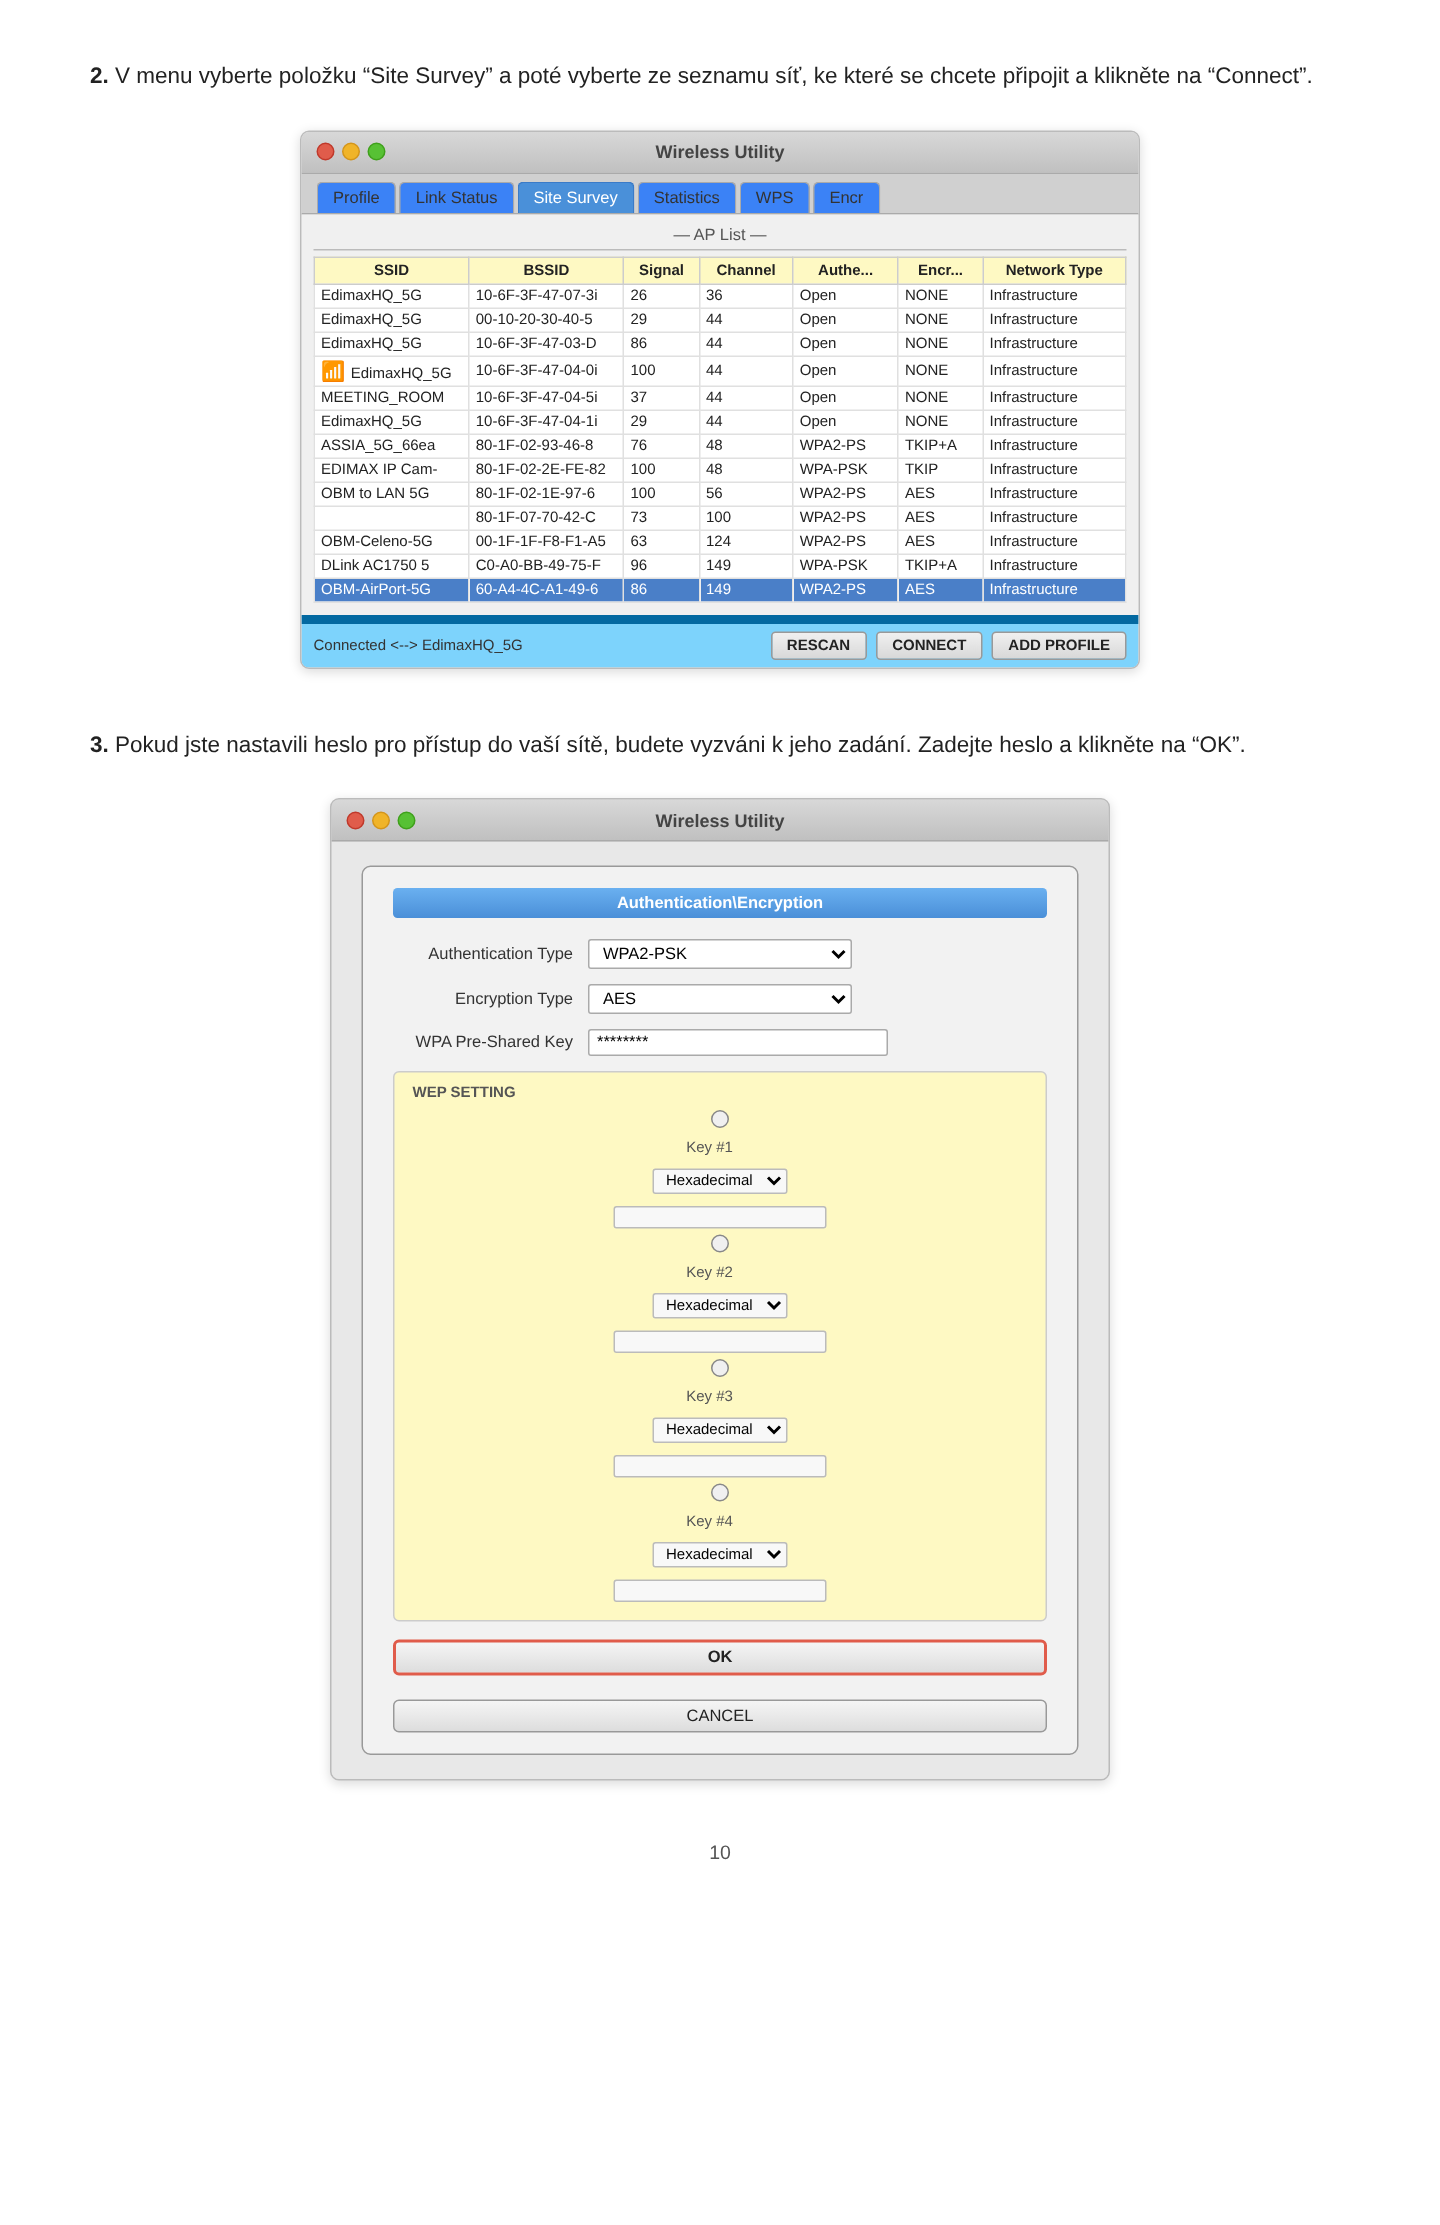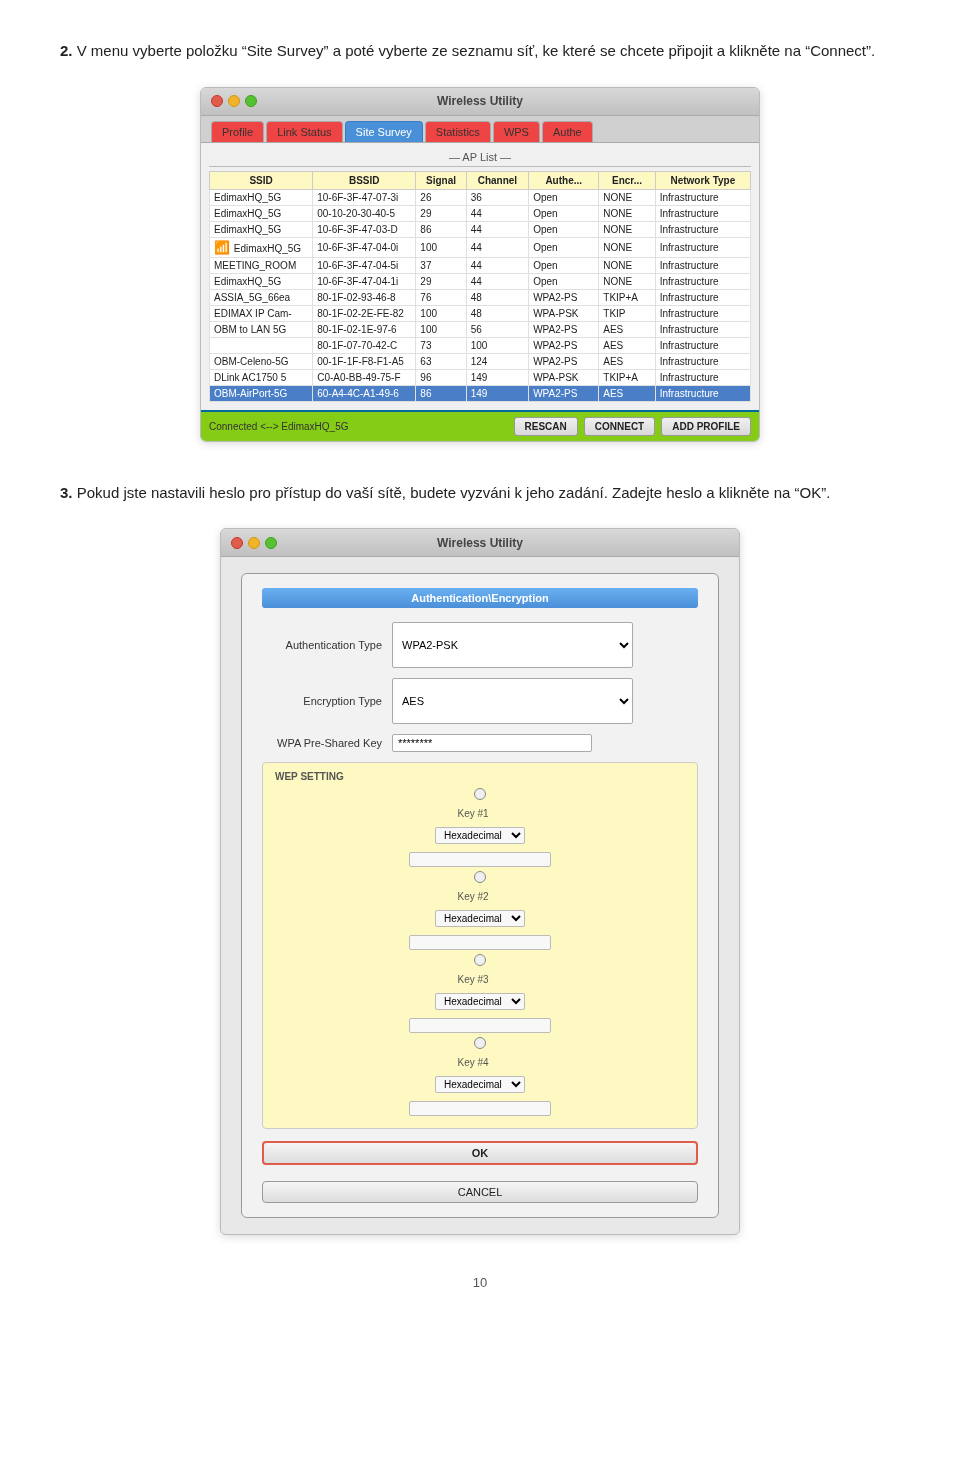--- a/index.html
+++ b/index.html
@@ -75,21 +75,21 @@
     .tab-bar {
       background: #d0d0d0;
       border-bottom: 1px solid #aaa;
       display: flex;
       padding: 5px 10px 0 10px;
       gap: 2px;
     }
     .tab {
       padding: 4px 10px;
       font-size: 11px;
-      background: #ef4444;
+      background: #3b82f6;
       border: 1px solid #aaa;
       border-bottom: none;
       border-radius: 4px 4px 0 0;
       cursor: pointer;
       color: #333;
     }
     .tab.active {
       background: #4a90d9;
       color: #fff;
       border-color: #3a7bc8;
@@ -136,22 +136,22 @@
     }
     .ap-table tr.selected td {
       color: #fff;
     }
     .wifi-icon {
       color: #2a9d2a;
       font-size: 13px;
     }
     
     .bottom-bar {
-      background: #84cc16;
-      border-top: 2px solid #0369a1;
+      background: #7dd3fc;
+      border-top: 6px solid #0369a1;
       padding: 5px 8px;
       display: flex;
       align-items: center;
       gap: 6px;
       font-size: 10px;
     }
     .status-label {
       flex: 1;
       font-size: 10px;
       color: #333;
@@ -220,22 +220,22 @@
     }
     .form-input input[type="text"] {
       width: 200px;
       padding: 2px 5px;
       font-size: 11px;
       border: 1px solid #aaa;
       border-radius: 2px;
       background: #fff;
     }
     .form-input select {
-      width: 241px;
-      padding: 15px 5px;
+      width: 176px;
+      padding: 2px 5px;
       font-size: 11px;
       border: 1px solid #aaa;
       border-radius: 2px;
       background: #fff;
     }
     .wep-section {
       border: 1px solid #ccc;
       border-radius: 4px;
       padding: 8px 12px;
       margin: 8px 0;
@@ -333,21 +333,21 @@
     <span class="win-maximize"></span>
     <span class="win-title">Wireless Utility</span>
   </div>
 
   <div class="tab-bar">
     <div class="tab">Profile</div>
     <div class="tab">Link Status</div>
     <div class="tab active">Site Survey</div>
     <div class="tab">Statistics</div>
     <div class="tab">WPS</div>
-    <div class="tab">Authe</div>
+    <div class="tab">Encr</div>
   </div>
 
   <div class="ap-content">
     <div class="ap-list-header">— AP List —</div>
     <table class="ap-table">
       <thead>
         <tr>
           <th>SSID</th>
           <th>BSSID</th>
           <th>Signal</th>

